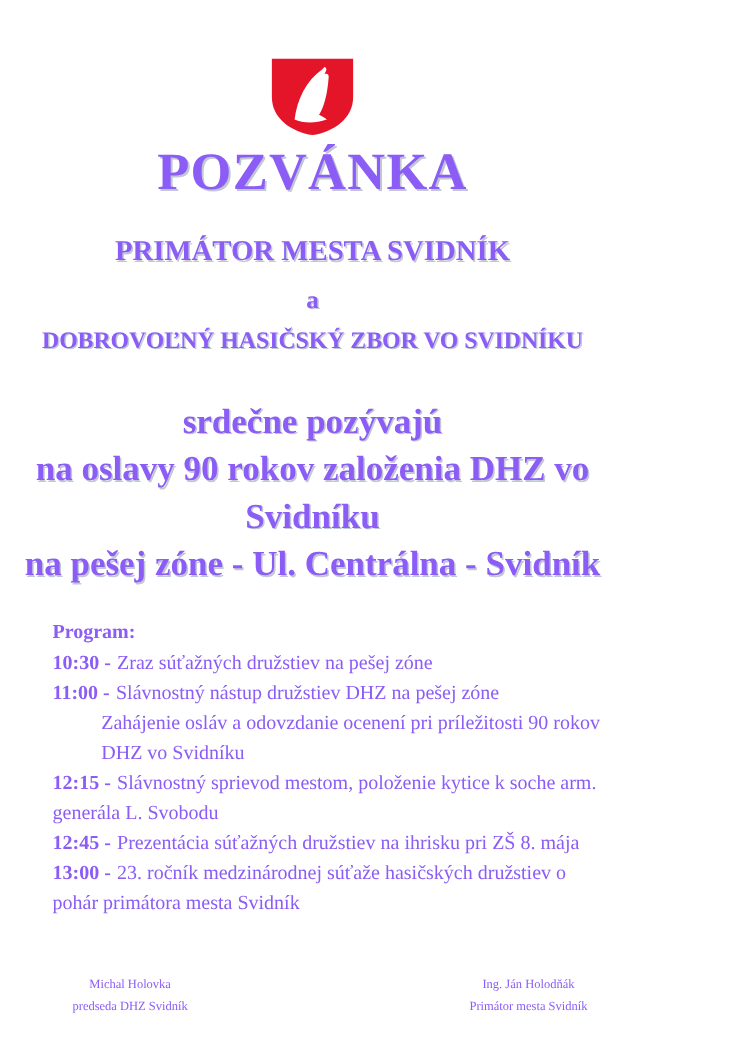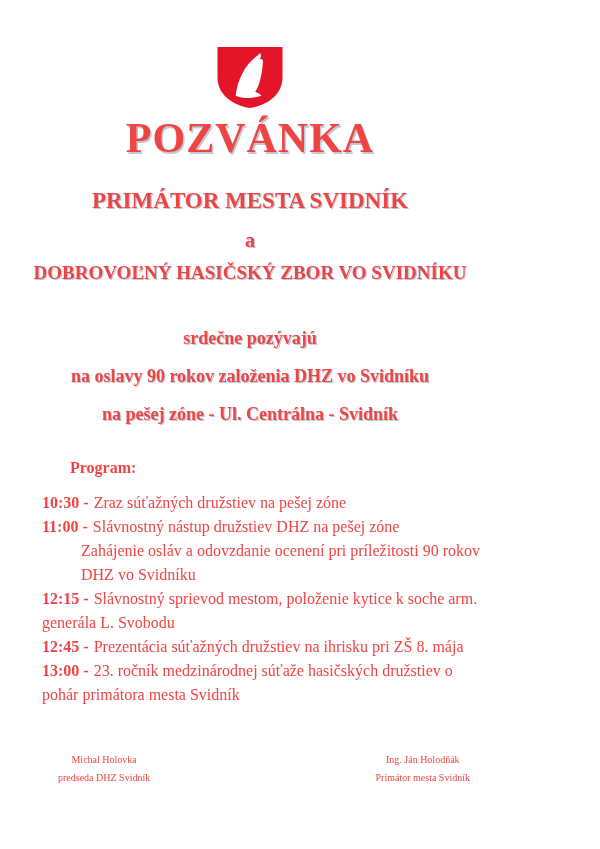--- a/index.html
+++ b/index.html
@@ -1,21 +1,21 @@
 <!DOCTYPE html>
 <html><head>
 <meta charset="utf-8">
 <style>
   html,body{margin:0;padding:0;background:#ffffff;}
   .page{
     position:relative;
     width:500px;height:849px;
     background:#ffffff;
     font-family:"Liberation Serif", serif;
-    color:#ef4444;
+    color:#8b5cf6;
     overflow:hidden;
   }
   .logo-wrap{
     width:100%;
     padding-top:45px;
     display:flex;justify-content:center;
   }
   .logo-wrap svg{width:74px;height:65px;display:block;}
   .doc-title{
     margin-top:4px;
@@ -31,36 +31,35 @@
     font-weight:bold;
     text-shadow:1.2px 1.2px 0 rgba(31,56,100,0.28);
   }
   .org-line1{margin-top:25px;font-size:23px;line-height:28px;}
   .conjunction{margin-top:13px;font-size:20px;line-height:24px;}
   .org-line2{margin-top:7px;font-size:19px;line-height:28px;}
   .invite-block{margin-top:32px;}
   .invite-line{
     text-align:center;
     font-weight:bold;
-    font-size:18px;
+    font-size:28px;
     line-height:38px;
     text-shadow:1.2px 1.2px 0 rgba(31,56,100,0.28);
   }
   .program-block{
     margin-top:25px;
     padding-left:42px;
     padding-right:20px;
     font-size:16px;
   }
   .program-label{
     font-weight:bold;
     line-height:20px;
-    margin-left:28px;
   }
-  .program-items{margin-top:13px;}
+  .program-items{margin-top:3px;}
   .prog-row{line-height:24px;}
   .prog-row .time{font-weight:bold;margin-right:5px;}
   .prog-row.cont{padding-left:39px;}
   .signatures{
     margin-top:44px;
     display:flex;
     justify-content:space-between;
     padding-left:58px;
     padding-right:30px;
     font-size:10px;

